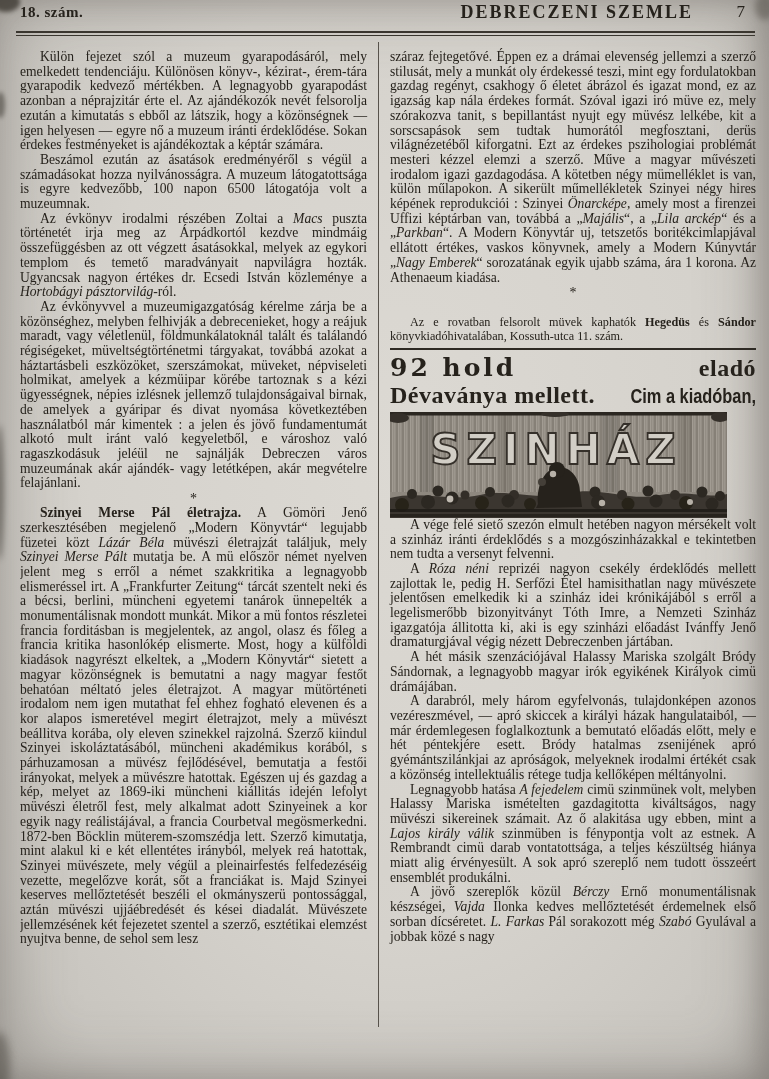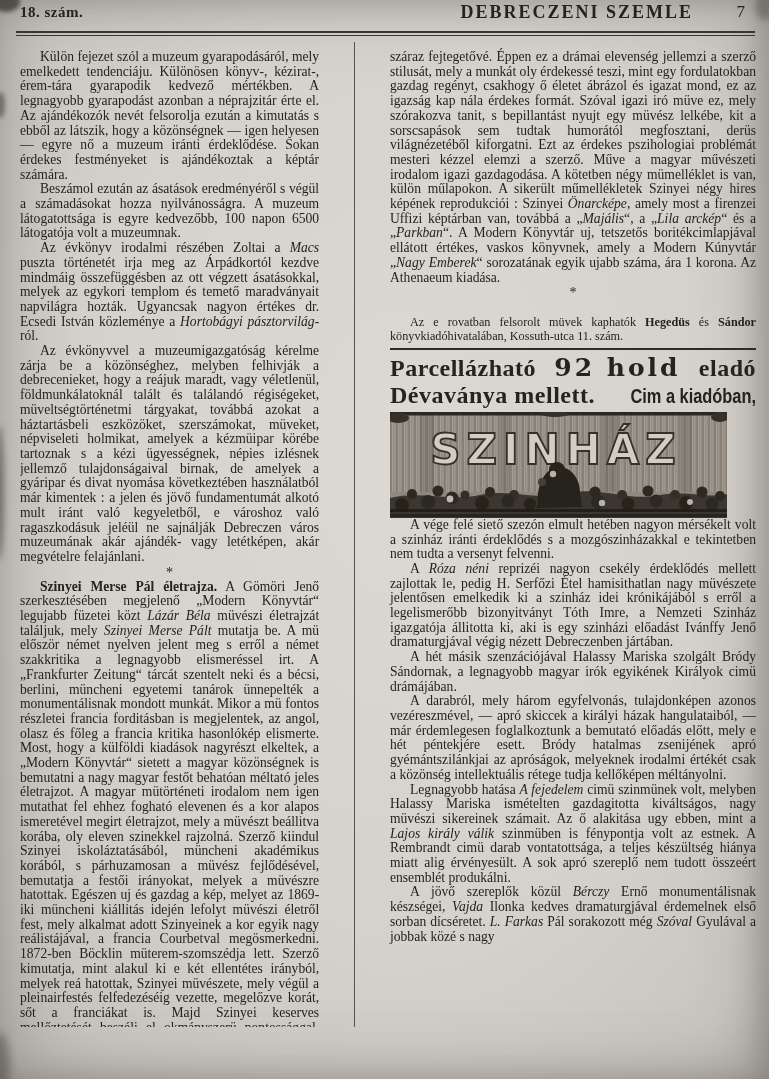--- a/index.html
+++ b/index.html
@@ -20,21 +20,21 @@
   .sm5{left:755px;top:-6px;width:20px;height:26px;filter:blur(3px);opacity:.35;}
 
   .header{position:absolute;top:0;left:18px;right:16px;height:24px;}
   .issue{position:absolute;left:2px;top:4px;font-weight:bold;font-size:15px;letter-spacing:.5px;}
   .jtitle{position:absolute;left:0;right:60px;top:2px;text-align:right;
     font-size:18px;font-weight:bold;letter-spacing:2px;}
   .pagenum{position:absolute;right:8px;top:2px;font-size:17px;}
   .rule-double{position:absolute;top:31px;left:16px;right:14px;border-top:2.5px solid #3a362f;}
   .rule-double::after{content:"";display:block;margin-top:2px;border-top:1px solid #3a362f;}
 
-  .columns{position:absolute;top:42px;left:20px;right:13px;bottom:52px;display:flex;overflow:hidden;gap:24px;}
+  .columns{position:absolute;top:42px;left:20px;right:13px;bottom:52px;display:flex;overflow:hidden;}
   .col-left{width:352px;padding-right:11px;padding-top:8px;}
   .col-divider{width:1px;background:#57524b;}
   .col-right{flex:1;padding-left:11px;padding-top:8px;}
 
   .par{margin:0;text-align:justify;font-size:13.6px;line-height:14.7px;}
   .par.ind{text-indent:20px;}
   .par.small{font-size:12.2px;line-height:13.8px;margin-top:17px;}
   .it{font-style:italic;}
   .bd{font-weight:bold;}
   .sep{text-align:center;font-size:14px;line-height:13px;margin:1px 0 1px;}
@@ -89,21 +89,20 @@
     <div>
         <p class="par"><span>száraz fejtegetővé. Éppen ez a drámai elevenség jellemzi a szerző stilusát, mely a munkát oly érdekessé teszi, mint egy fordulatokban gazdag regényt, csakhogy ő életet ábrázol és igazat mond, ez az igazság kap nála érdekes formát. Szóval igazi iró müve ez, mely szórakozva tanit, s bepillantást nyujt egy müvész lelkébe, kit a sorscsapások sem tudtak humorától megfosztani, derüs világnézetéből kiforgatni. Ezt az érdekes pszihologiai problémát mesteri kézzel elemzi a szerző. Műve a magyar művészeti irodalom igazi gazdagodása. A kötetben négy mümelléklet is van, külön műlapokon. A sikerült műmellékletek Szinyei négy hires képének reprodukciói : Szinyei </span><span class="it">Önarcképe</span><span>, amely most a firenzei Uffizi képtárban van, továbbá a „</span><span class="it">Majális</span><span>“, a „</span><span class="it">Lila arckép</span><span>“ és a „</span><span class="it">Parkban</span><span>“. A Modern Könyvtár uj, tetszetős boritékcimlapjával ellátott értékes, vaskos könyvnek, amely a Modern Kúnyvtár „</span><span class="it">Nagy Emberek</span><span>“ sorozatának egyik ujabb száma, ára 1 korona. Az Athenaeum kiadása.</span></p>
         <div class="sep">*</div>
         <p class="par ind small"><span>Az e rovatban felsorolt müvek kaphatók </span><span class="bd">Hegedüs</span><span> és </span><span class="bd">Sándor</span><span> könyvkiadóhivatalában, Kossuth-utca 11. szám.</span></p>
       </div>
 
     <hr class="hrule">
 
     <div class="ad">
       <div class="ad-line1">
-        <span class="ad-serif">Parcellázható</span>
         <span class="ad-fat">92 hold</span>
         <span class="ad-serif">eladó</span>
       </div>
       <div class="ad-line2">
         <span class="ad-serif">Dévaványa mellett.</span>
         <span class="ad-cond">Cim a kiadóban,</span>
       </div>
     </div>
 
     <svg class="illustration" width="337" height="106" viewBox="0 0 337 106">
@@ -168,16 +167,16 @@
       </g>
     </svg>
 
 
     <div>
         <p class="par ind"><span>A vége felé siető szezón elmult hetében nagyon mérsékelt volt a szinház iránti érdeklődés s a mozgószinházakkal e tekintetben nem tudta a versenyt felvenni.</span></p>
         <p class="par ind"><span>A </span><span class="it">Róza néni</span><span> reprizéi nagyon csekély érdeklődés mellett zajlottak le, pedig H. Serfőzi Étel hamisithatlan nagy müvészete jelentősen emelkedik ki a szinház idei krónikájából s erről a legelismerőbb bizonyitványt Tóth Imre, a Nemzeti Szinház igazgatója állitotta ki, aki is egy szinházi előadást Ivánffy Jenő dramaturgjával végig nézett Debreczenben jártában.</span></p>
         <p class="par ind"><span>A hét másik szenzációjával Halassy Mariska szolgált Bródy Sándornak, a legnagyobb magyar irók egyikének Királyok cimü drámájában.</span></p>
         <p class="par ind"><span>A darabról, mely három egyfelvonás, tulajdonképen azonos vezéreszmével, — apró skiccek a királyi házak hangulataiból, — már érdemlegesen foglalkoztunk a bemutató előadás előtt, mely e hét péntekjére esett. Bródy hatalmas zsenijének apró gyémántszilánkjai az apróságok, melyeknek irodalmi értékét csak a közönség intellektuális rétege tudja kellőképen méltányolni.</span></p>
         <p class="par ind"><span>Legnagyobb hatása </span><span class="it">A fejedelem</span><span> cimü szinmünek volt, melyben Halassy Mariska ismételten gazdagitotta kiváltságos, nagy müvészi sikereinek számait. Az ő alakitása ugy ebben, mint a </span><span class="it">Lajos király válik</span><span> szinmüben is fénypontja volt az estnek. A Rembrandt cimü darab vontatottsága, a teljes készültség hiánya miatt alig érvényesült. A sok apró szereplő nem tudott összeért ensemblét produkálni.</span></p>
-        <p class="par ind"><span>A jövő szereplők közül </span><span class="it">Bérczy</span><span> Ernő monumentálisnak készségei, </span><span class="it">Vajda</span><span> Ilonka kedves dramaturgjával érdemelnek első sorban dícséretet. </span><span class="it">L. Farkas</span><span> Pál sorakozott még </span><span class="it">Szóval</span><span> Gyulával a jobbak közé s nagy</span></p>
+        <p class="par ind"><span>A jövő szereplők közül </span><span class="it">Bérczy</span><span> Ernő monumentálisnak készségei, </span><span class="it">Vajda</span><span> Ilonka kedves mellőztetését érdemelnek első sorban dícséretet. </span><span class="it">L. Farkas</span><span> Pál sorakozott még </span><span class="it">Szabó</span><span> Gyulával a jobbak közé s nagy</span></p>
       </div>
   </div>
 </div>
 
 </body></html>

